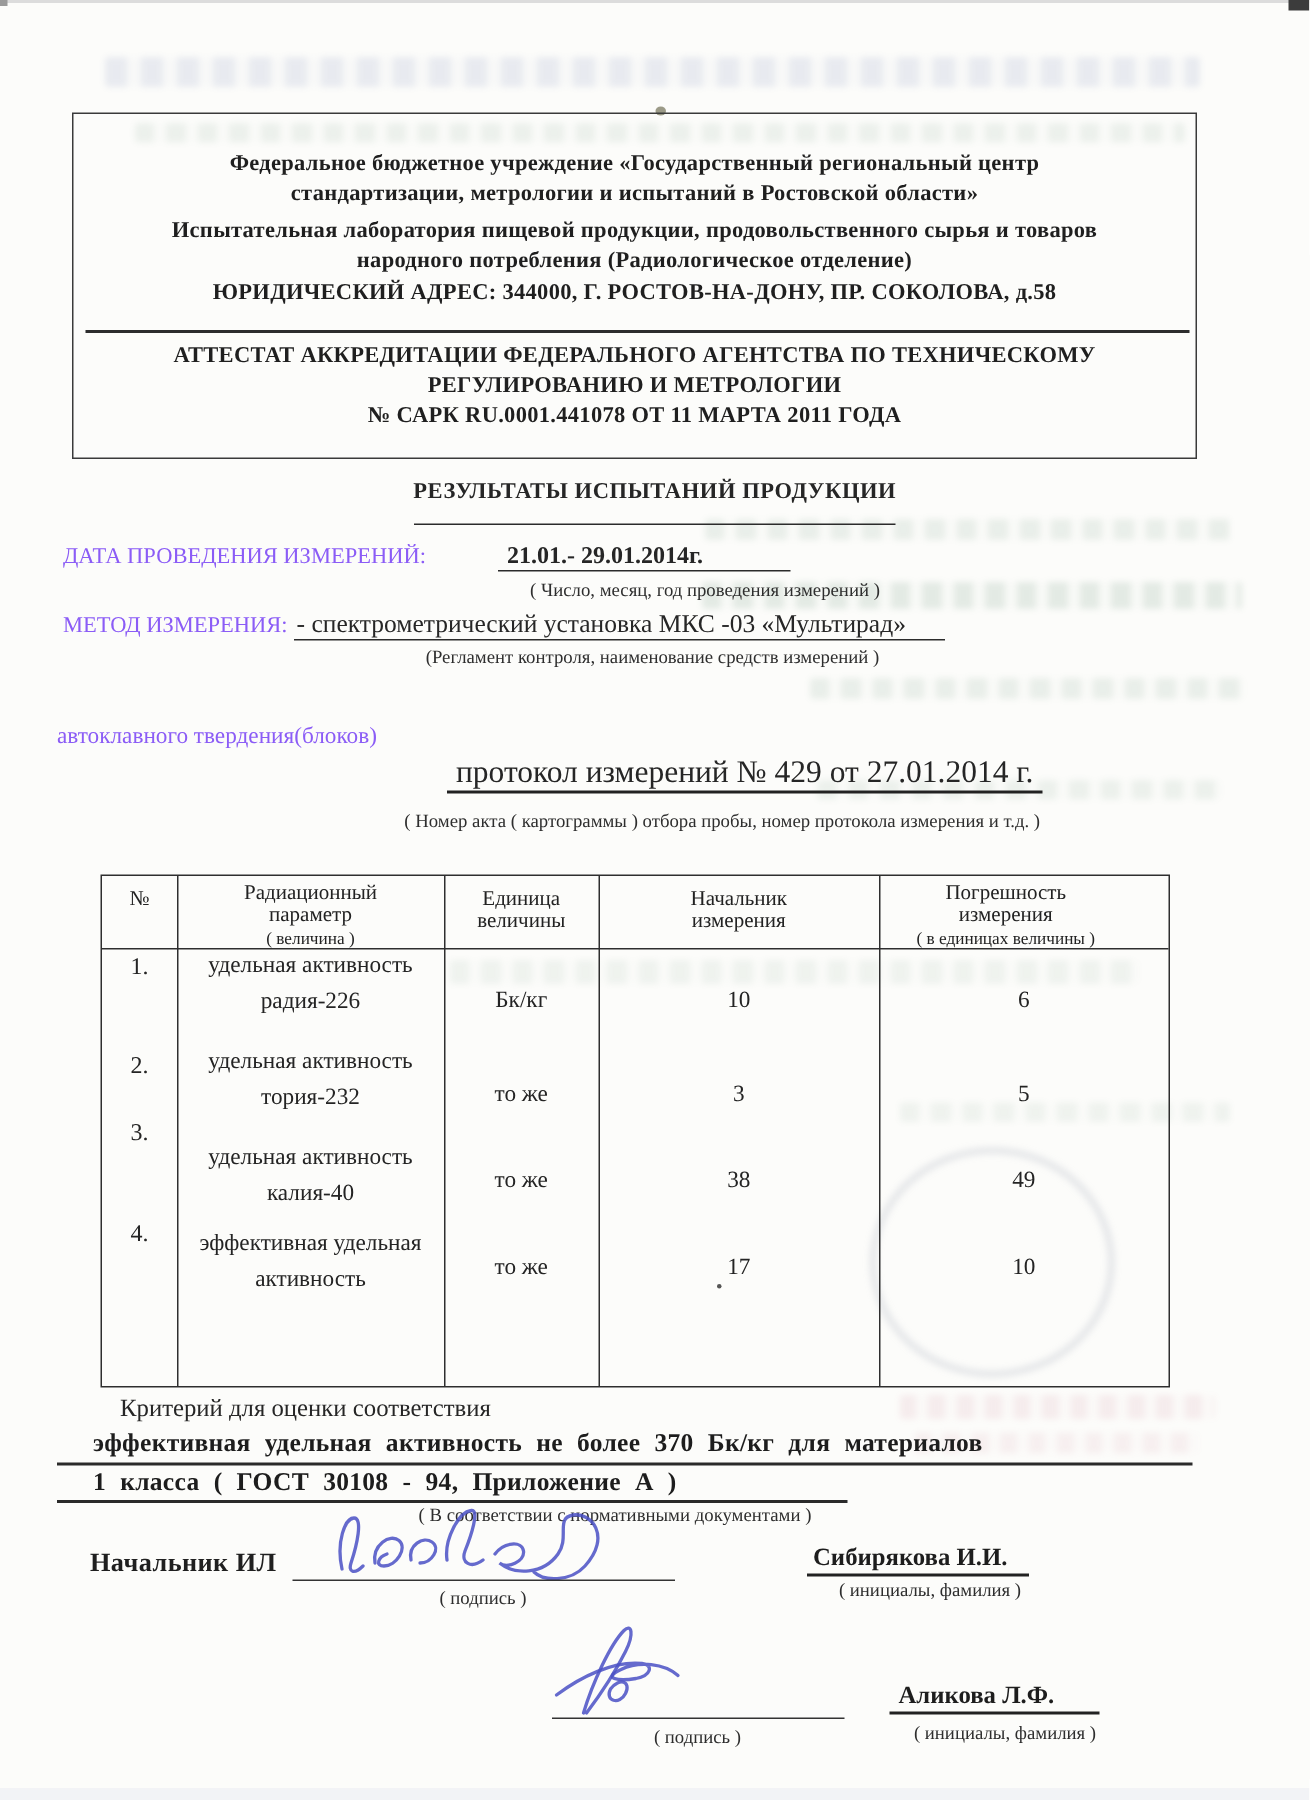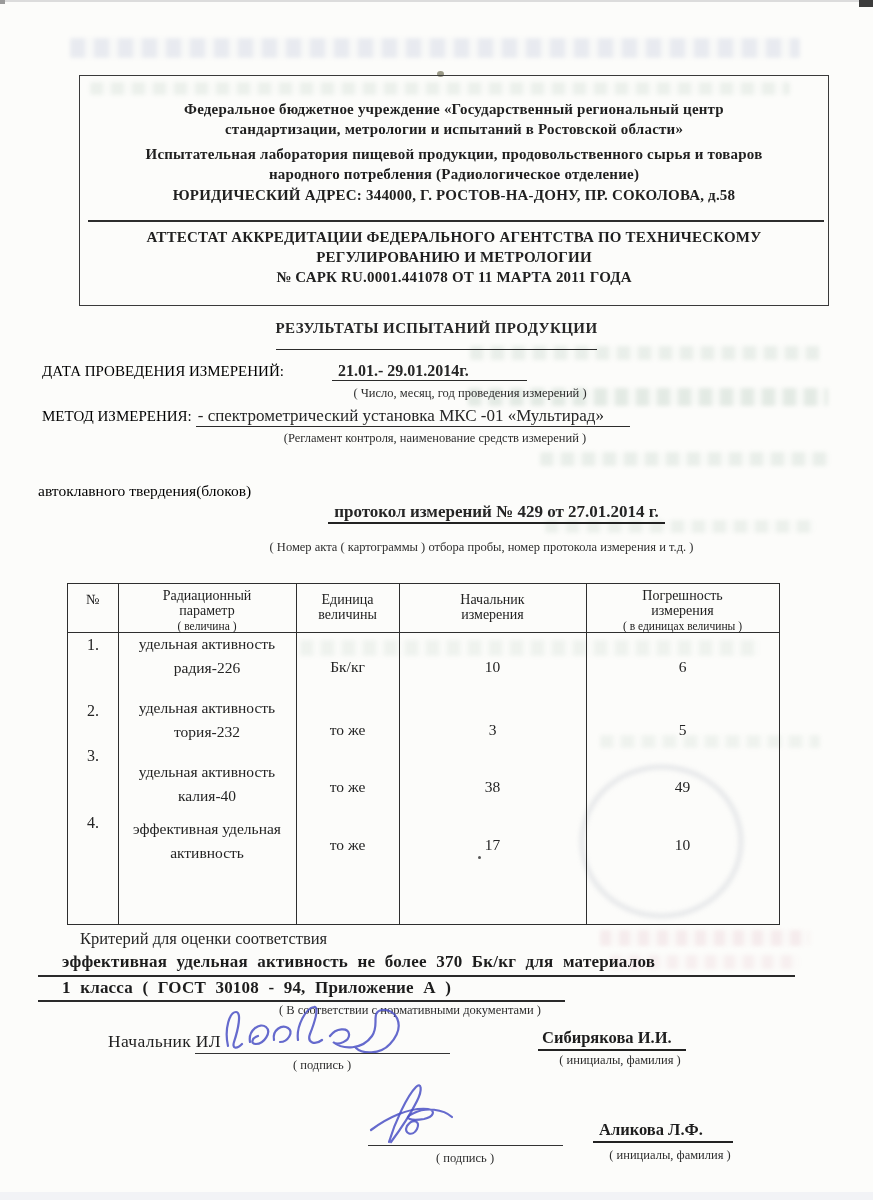--- a/index.html
+++ b/index.html
@@ -26,54 +26,54 @@
   }
   .ghost.blue{background:repeating-linear-gradient(90deg, rgba(125,140,185,.5) 0 15px, rgba(125,140,185,.1) 15px 24px);}
   .ghost.pink{background:repeating-linear-gradient(90deg, rgba(200,125,145,.45) 0 11px, rgba(200,125,145,.08) 11px 19px);}
   .ghost-ring{
     border:4px solid rgba(130,140,165,.22);
     border-radius:50%;
     filter:blur(2.5px);
   }
   
   .header-box{
-    left:79px;top:75px;width:748px;height:229px;
+    left:48px;top:75px;width:748px;height:229px;
     border:1.6px solid #3a3a3a;
     background:transparent;
   }
   .hb-line{
     position:absolute;left:10px;right:10px;
     text-align:center;font-weight:bold;font-size:15px;line-height:19px;
     color:#1f1f1f;letter-spacing:.2px;
   }
   .hb-rule{position:absolute;left:8px;right:4px;border-top:2px solid #2d2d2d;}
   
-  .lbl{font-size:15px;color:#000000;}
+  .lbl{font-size:15px;color:#8b5cf6;}
   .val-date{font-size:16px;font-weight:bold;border-bottom:1.6px solid #2b2b2b;padding:0 58px 1px 6px;}
   .val-method{font-size:17px;font-weight:500;border-bottom:1.6px solid #2b2b2b;padding:0 26px 1px 2px;}
   .cap{font-size:12.5px;color:#2e2e2e;}
   .title-main{font-size:15px;font-weight:600;letter-spacing:.4px;}
   .title-main span{border-bottom:1.5px solid #2b2b2b;padding-bottom:13px;}
-  .protocol-title{font-size:17px;font-weight:bold;}
+  .protocol-title{font-size:21px;font-weight:normal;}
   .protocol-title span{border-bottom:2px solid #222;padding:0 6px 1px 6px;}
   
   .rtable{left:67px;top:583px;width:711px;height:340px;border:1.8px solid #2e2e2e;}
   .vl{position:absolute;top:0;bottom:0;width:0;border-left:1.3px solid #2e2e2e;}
   .hl-header{position:absolute;left:0;right:0;top:48px;border-top:1.4px solid #2e2e2e;}
   .hcell{position:absolute;top:4px;text-align:center;font-size:14px;line-height:15px;color:#222;}
   .hcell .small{font-size:11.5px;}
   .tcell{position:absolute;text-align:center;font-size:15.5px;color:#242424;}
   .param{white-space:pre-line;line-height:24px;}
   .numcell{font-size:16px;}
   
   .crit-label{font-size:16.5px;}
   .crit-line{font-size:17px;font-weight:bold;color:#1d1d1d;word-spacing:5px;letter-spacing:.2px;}
   .crit-ul{border-top:2px solid #2a2a2a;}
   
-  .role{font-size:17.5px;font-weight:normal;color:#1f1f1f;letter-spacing:.3px;margin-left:48px;}
+  .role{font-size:17.5px;font-weight:bold;color:#1f1f1f;letter-spacing:.3px;}
   .sig-line{border-top:1.5px solid #333;}
   .sig-name{font-size:16.5px;font-weight:bold;color:#1d1d1d;border-bottom:2px solid #222;}
   .sig-svg path{fill:none;stroke:#4a50c4;stroke-width:2.2;stroke-linecap:round;opacity:.85;}
 </style>
 </head>
 <body>
 
 <div class="page">
 
   <div class="abs scan-top-edge"></div>
@@ -112,21 +112,21 @@
   </div>
 
   <div class="abs" style="left:42px;top:362px;">
     <span class="lbl">ДАТА ПРОВЕДЕНИЯ ИЗМЕРЕНИЙ:</span>
     <span class="val-date" style="margin-left:44px;">21.01.- 29.01.2014г.</span>
   </div>
   <div class="abs cap" style="left:320px;top:386px;width:300px;text-align:center;">( Число, месяц, год проведения измерений )</div>
 
   <div class="abs" style="left:42px;top:406px;">
     <span class="lbl">МЕТОД ИЗМЕРЕНИЯ:</span>
-    <span class="val-method">- спектрометрический  установка МКС -01 «Мультирад»</span>
+    <span class="val-method">- спектрометрический  установка МКС -03 «Мультирад»</span>
   </div>
   <div class="abs cap" style="left:270px;top:431px;width:330px;text-align:center;">(Регламент контроля, наименование средств измерений )</div>
 
   <div class="abs lbl" style="left:38px;top:482px;font-size:15.5px;">автоклавного твердения(блоков)</div>
 
   <div class="abs protocol-title" style="left:120px;right:0;top:502px;text-align:center;">
     <span>протокол измерений №  429 от 27.01.2014 г.</span>
   </div>
   <div class="abs cap" style="left:150px;right:60px;top:540px;text-align:center;">( Номер акта ( картограммы ) отбора пробы, номер протокола измерения и т.д. )</div>
 
@@ -144,21 +144,21 @@
       <span class="small">( величина )</span>
     </div>
     <div class="hcell" style="left:228px;width:103px;top:8px;">
       <span>Единица</span><br>
       <span>величины</span>
     </div>
     <div class="hcell" style="left:331px;width:187px;top:8px;">
       <span>Начальник</span><br>
       <span>измерения</span>
     </div>
-    <div class="hcell" style="left:518px;width:193px;">
+    <div class="hcell" style="left:506px;width:193px;">
       <span>Погрешность</span><br>
       <span>измерения</span><br>
       <span class="small">( в единицах величины )</span>
     </div>
 
     <div class="tcell numcell" style="left:0;width:50px;top:52px;">1.</div>
     <div class="tcell param" style="left:50px;width:178px;top:48px;">удельная активность
 радия-226</div>
     <div class="tcell" style="left:228px;width:103px;top:74px;">Бк/кг</div>
     <div class="tcell" style="left:331px;width:187px;top:74px;">10</div>

